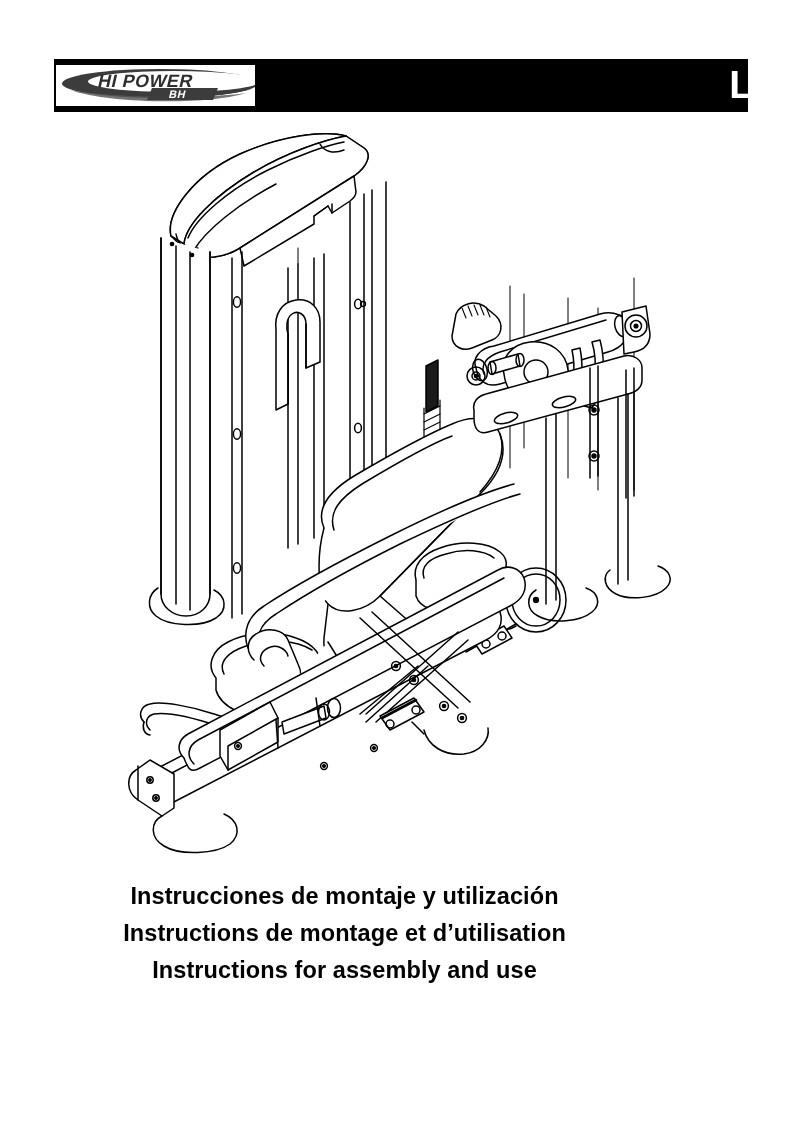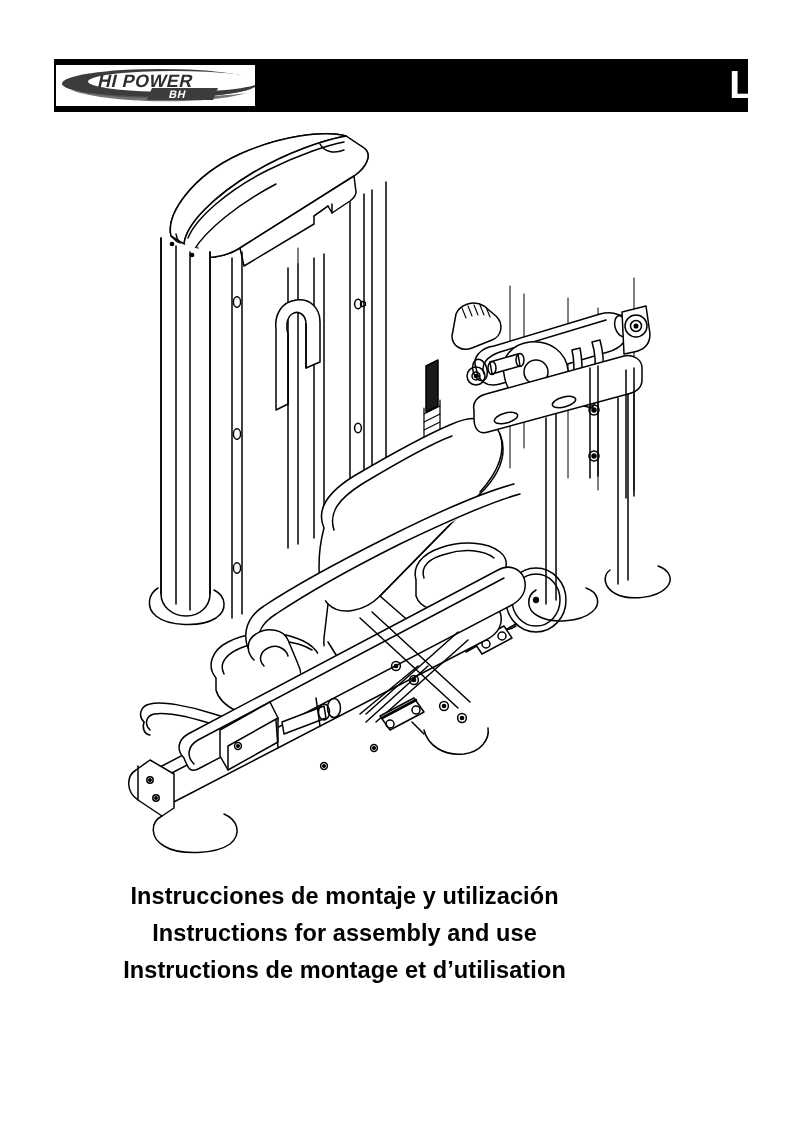--- a/index.html
+++ b/index.html
@@ -393,15 +393,15 @@
 
       <path d="M148 602 L150 630"></path>
       <path d="M188 580 L192 608"></path>
 
     </g>
   </svg>
 </div>
 
 <div id="title-block">
   <div class="title-line">Instrucciones de montaje y utilización</div>
+  <div class="title-line">Instructions de montage et d’utilisation</div>
   <div class="title-line">Instructions for assembly and use</div>
-  <div class="title-line">Instructions de montage et d’utilisation</div>
 </div>
 
 </body></html>

